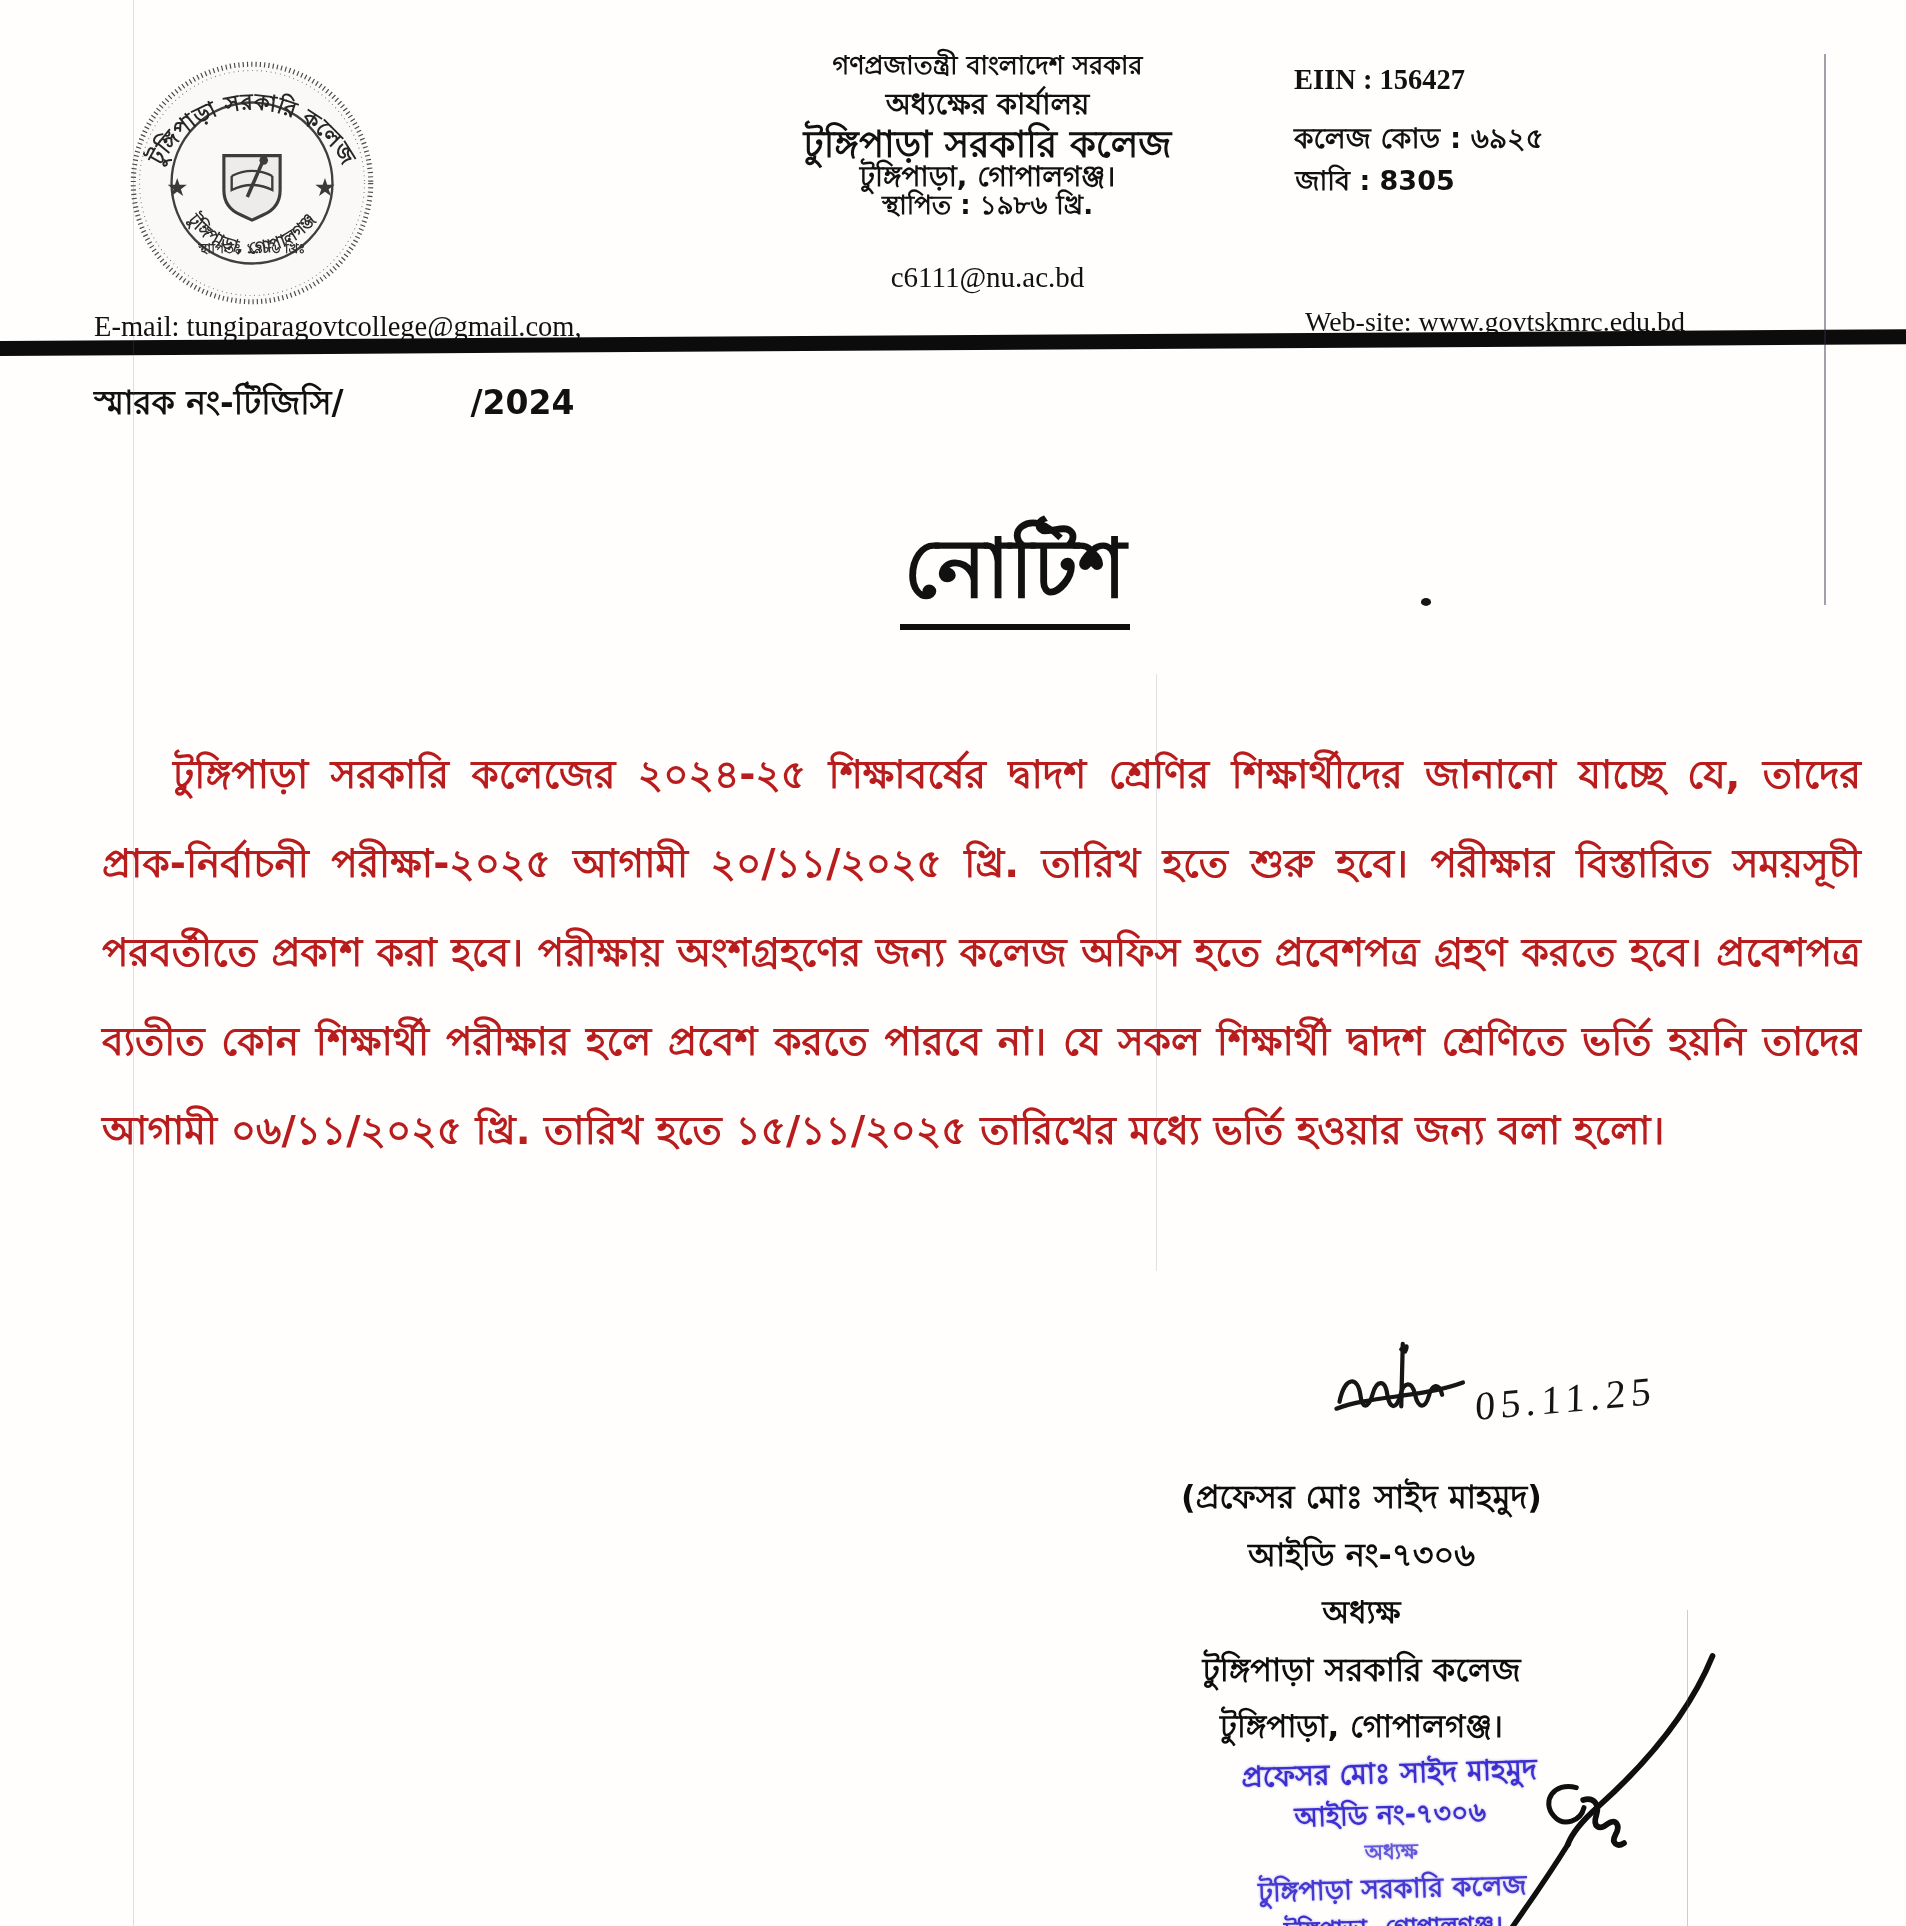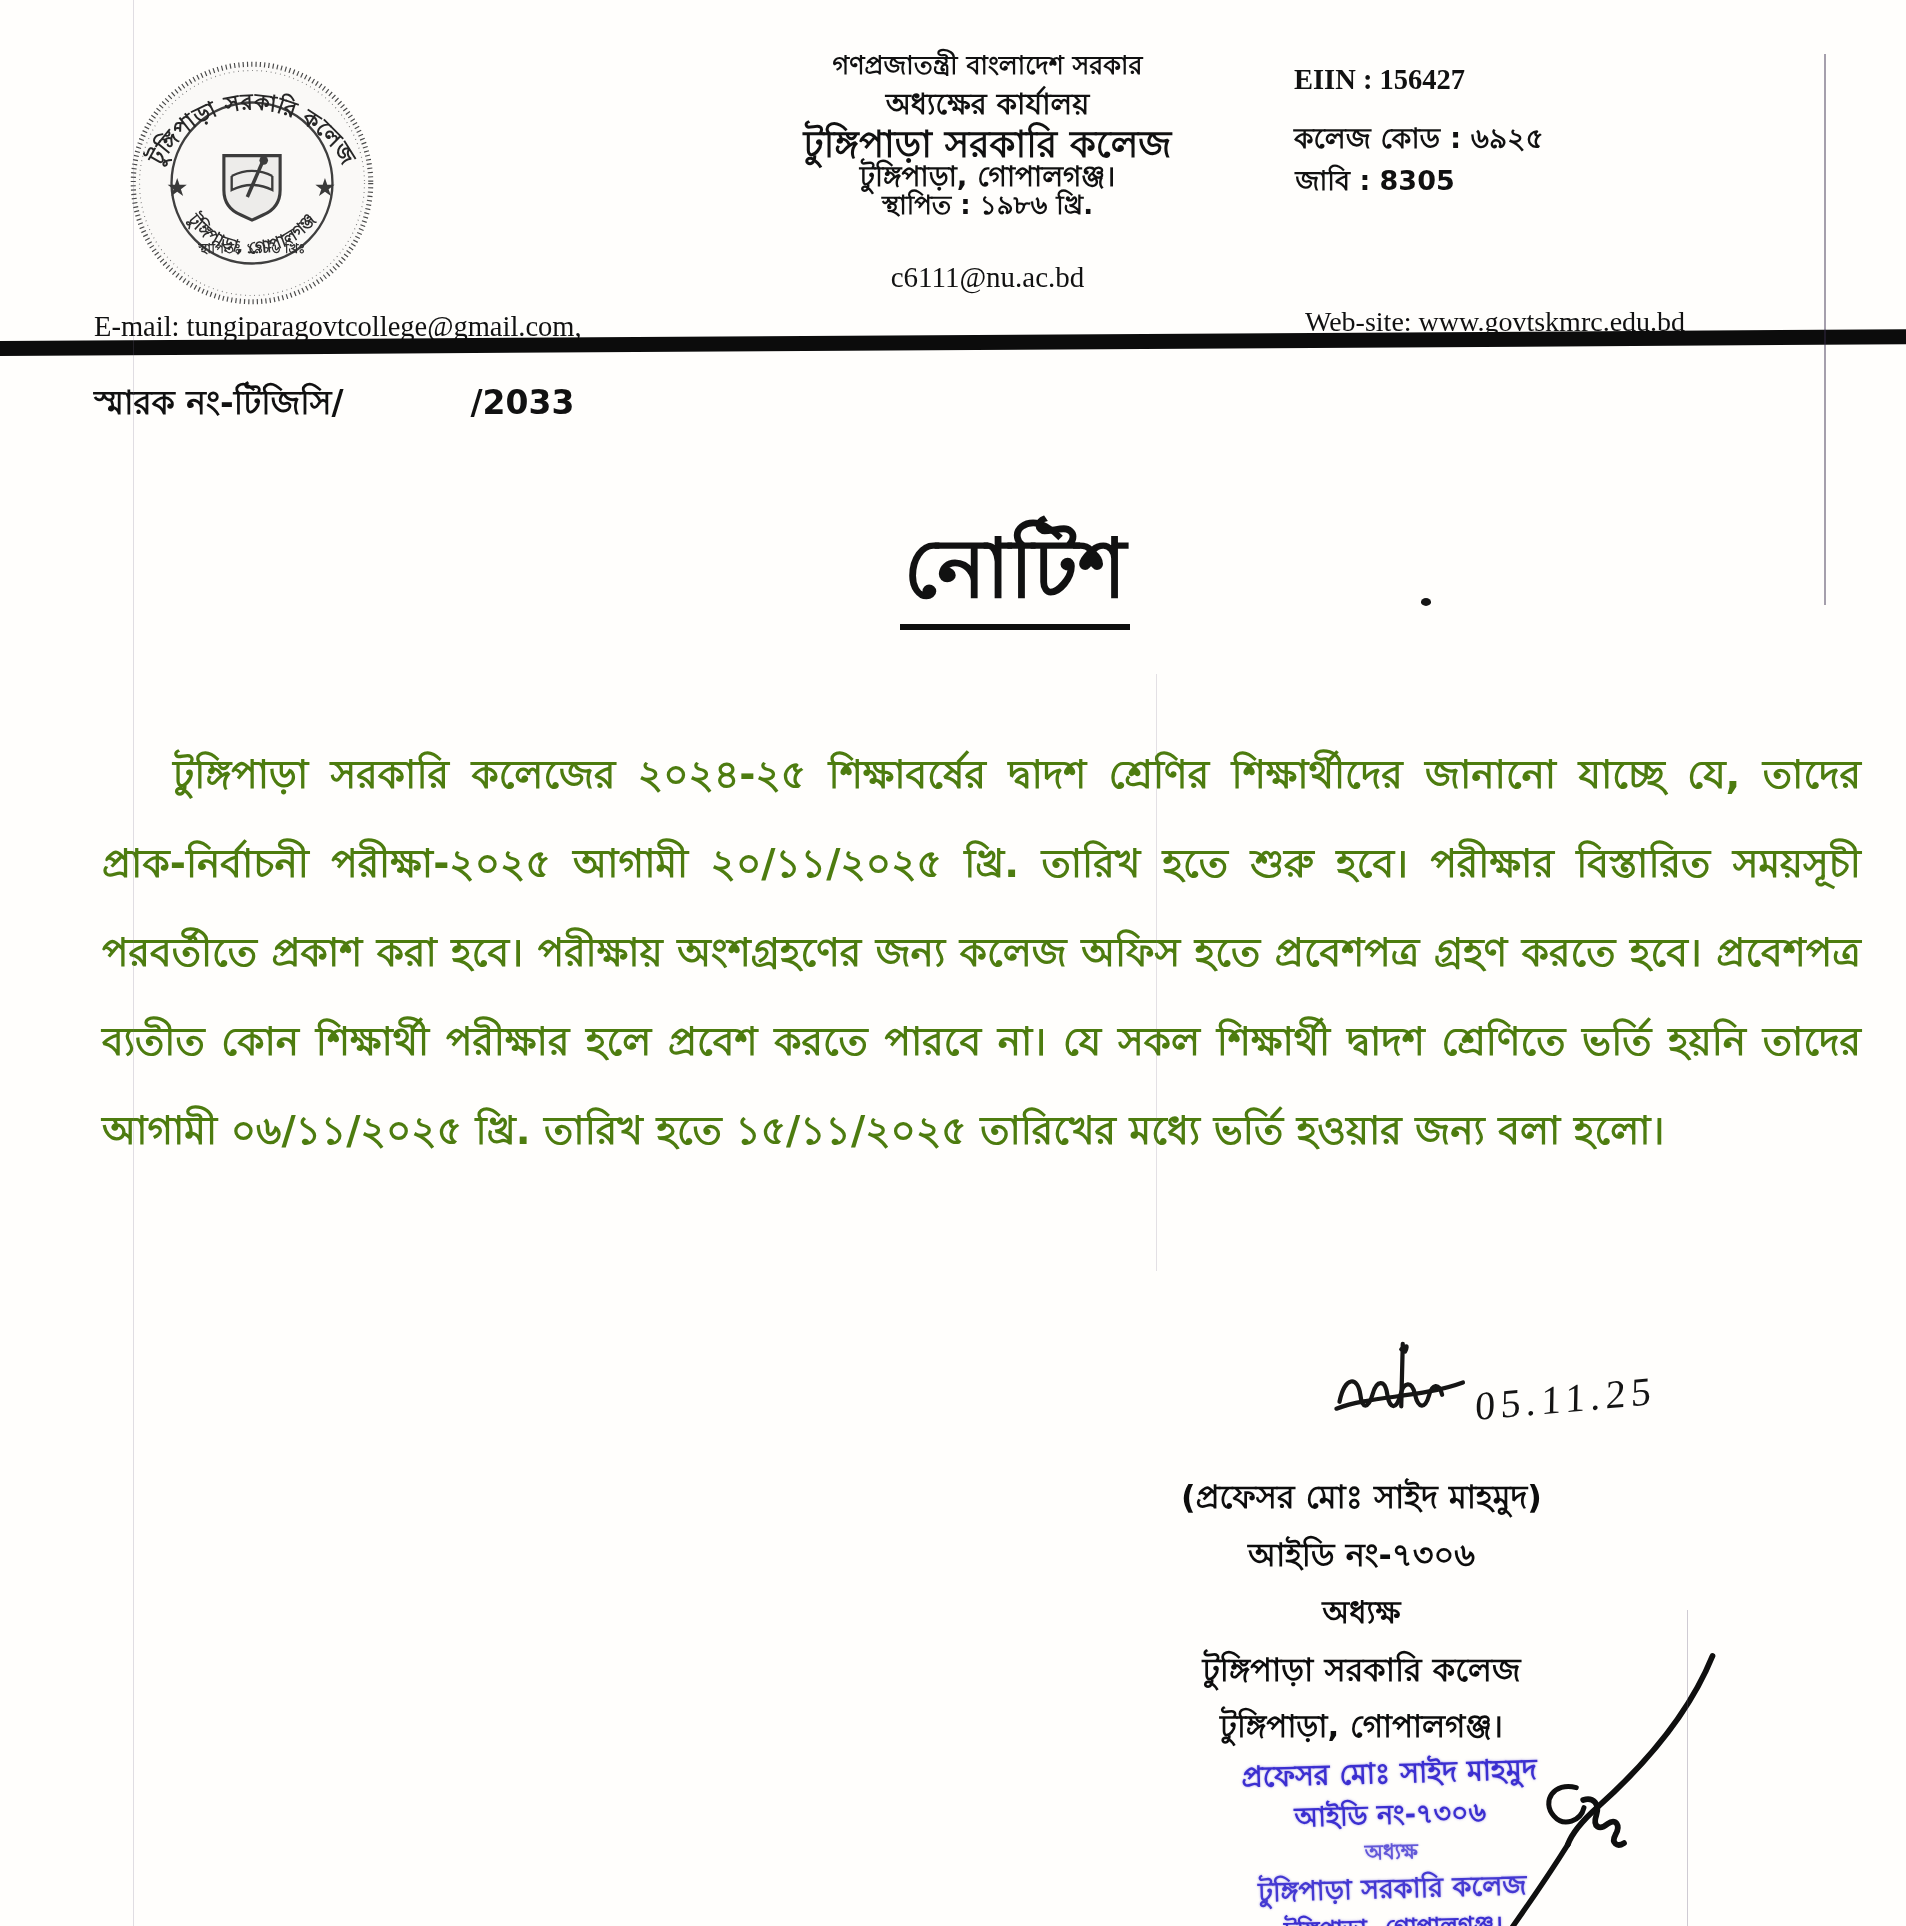--- a/index.html
+++ b/index.html
@@ -44,21 +44,21 @@
 
   
   .title-wrap{left:834px;top:524px;width:362px;text-align:center;}
   .title-text{display:inline-block;font-size:82px;font-weight:700;line-height:1.1;padding:0 3.9px 10px 3.9px;border-bottom:6.5px solid #0e0e0e;white-space:nowrap;}
   .title-dot{left:1421px;top:598px;width:10.4px;height:8px;background:#151515;border-radius:50%;}
 
   
   .body-par{
     left:102px;top:691px;width:1759px;
     font-size:39px;line-height:89px;font-weight:600;
-    text-align:justify;text-indent:71px;color:#4d7c0f;
+    text-align:justify;text-indent:71px;color:#b91c1c;
   }
 
   
   .sig-scrawl{left:1321px;top:1333px;width:162px;height:139px;}
   .sig-date{left:1475px;top:1375px;font-size:40px;white-space:nowrap;transform:rotate(-5deg) skewX(-6deg);letter-spacing:5.4px;color:#141414;}
   .sig-block{left:1163px;top:1472px;width:397px;text-align:center;font-weight:700;color:#0d0d0d;}
   .sig-row{position:absolute;left:0;width:100%;white-space:nowrap;text-align:center;}
   .sg1{top:0;font-size:32px;}
   .sg2{top:58px;font-size:32px;}
   .sg3{top:116px;font-size:31px;}
@@ -128,21 +128,21 @@
     <div class="hr-row hr2">কলেজ কোড  : ৬৯২৫</div>
     <div class="hr-row hr3">জাবি : 8305</div>
   </div>
 
   <div class="abs email-line">E-mail: tungiparagovtcollege@gmail.com,</div>
   <div class="abs web-line">Web-site: www.govtskmrc.edu.bd</div>
 
   <div class="abs rule"></div>
 
   <div class="abs memo-line bn">
-    <span>স্মারক নং-টিজিসি/</span><span class="memo-suffix">/2033</span>
+    <span>স্মারক নং-টিজিসি/</span><span class="memo-suffix">/2024</span>
   </div>
 
   <div class="abs title-wrap">
     <span class="title-text bn">নোটিশ</span>
   </div>
   <div class="abs title-dot"></div>
 
   <p class="abs body-par bn">টুঙ্গিপাড়া সরকারি কলেজের ২০২৪-২৫ শিক্ষাবর্ষের দ্বাদশ শ্রেণির শিক্ষার্থীদের জানানো যাচ্ছে যে, তাদের প্রাক-নির্বাচনী পরীক্ষা-২০২৫ আগামী ২০/১১/২০২৫ খ্রি. তারিখ হতে শুরু হবে। পরীক্ষার বিস্তারিত সময়সূচী পরবর্তীতে প্রকাশ করা হবে। পরীক্ষায় অংশগ্রহণের জন্য কলেজ অফিস হতে প্রবেশপত্র গ্রহণ করতে হবে। প্রবেশপত্র ব্যতীত কোন শিক্ষার্থী পরীক্ষার হলে প্রবেশ করতে পারবে না। যে সকল শিক্ষার্থী দ্বাদশ শ্রেণিতে ভর্তি হয়নি তাদের আগামী ০৬/১১/২০২৫ খ্রি. তারিখ হতে ১৫/১১/২০২৫ তারিখের মধ্যে ভর্তি হওয়ার জন্য বলা হলো।</p>
 
   <svg class="abs sig-scrawl" viewBox="0 0 420 360">

